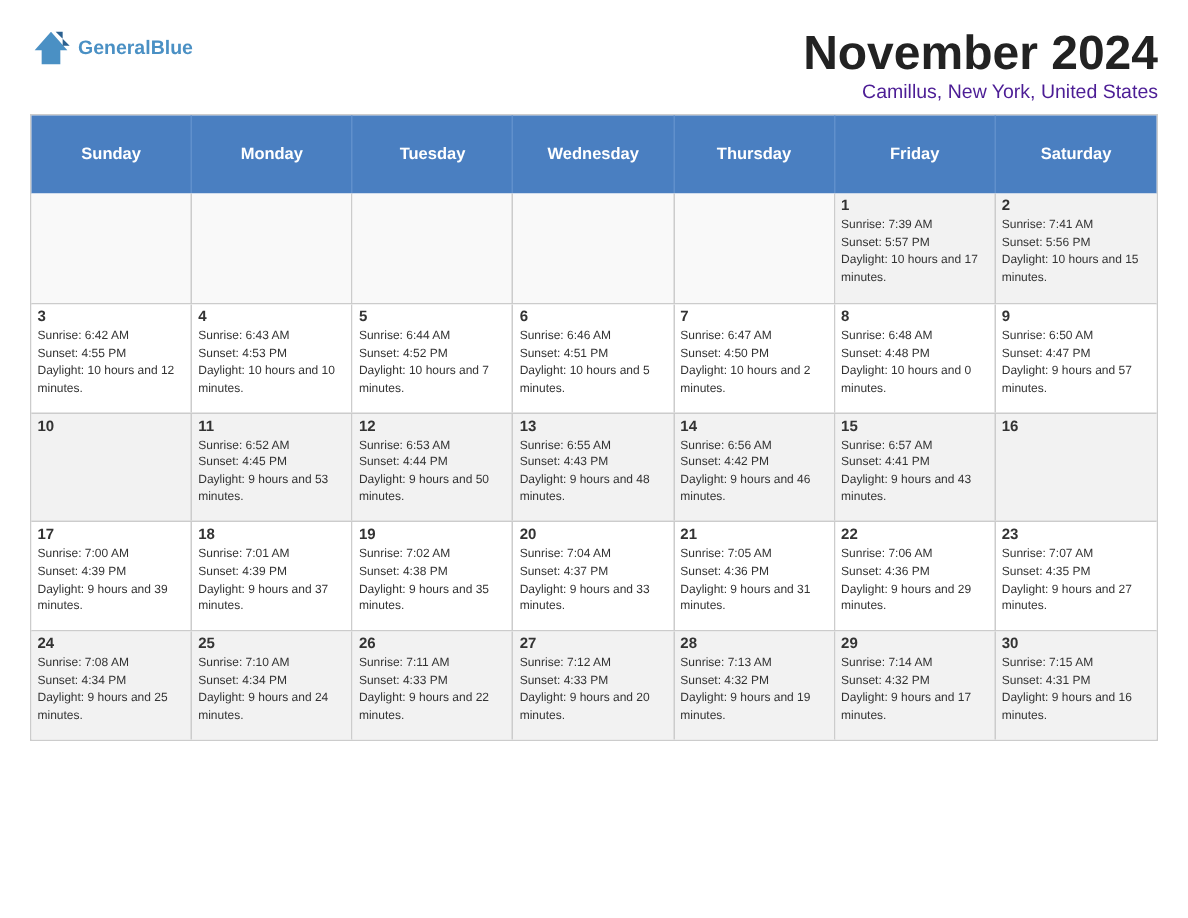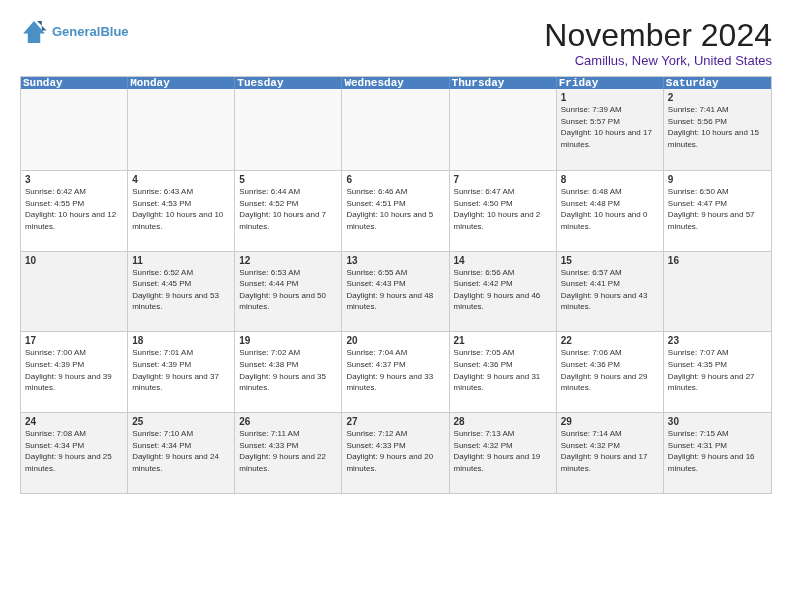--- a/index.html
+++ b/index.html
@@ -39,21 +39,21 @@
     }
     .logo-icon {
       width: 28px;
       height: 28px;
     }
     .title-block {
       text-align: right;
     }
     .month-title {
       font-size: 32px;
-      font-weight: normal;
+      font-weight: bold;
       color: #222;
       line-height: 1.1;
       margin-left: 40px;
     }
     .location {
       font-size: 13px;
       color: #4c1d95;
     }
     .calendar {
       flex: 1;
@@ -63,24 +63,23 @@
     }
     .cal-header {
       display: grid;
       grid-template-columns: repeat(7, 1fr);
       background: #4a7fc1;
     }
     .cal-header-cell {
       color: #fff;
       font-size: 11px;
       font-weight: bold;
-      text-align: left;
-      padding: 0 2px;
+      text-align: center;
+      padding: 20px 2px;
       border-right: 1px solid #6090cc;
-      font-family: Liberation Mono, monospace;
     }
     .cal-header-cell:last-child { border-right: none; }
     .cal-body {
       flex: 1;
       display: grid;
       grid-template-rows: repeat(5, 1fr);
     }
     .cal-row {
       display: grid;
       grid-template-columns: repeat(7, 1fr);

